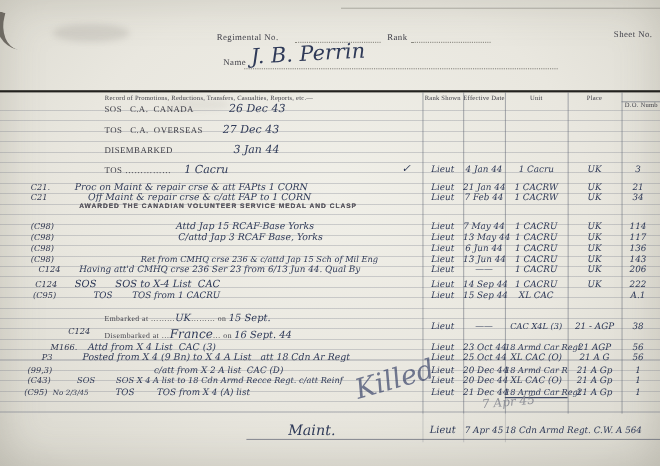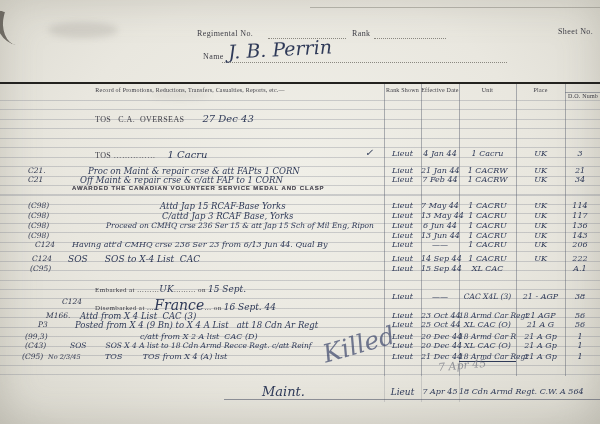--- a/index.html
+++ b/index.html
@@ -77,35 +77,41 @@
   <div class="vline2" style="left:459px"></div>
   <div class="dono-topline"></div>
 
   <span class="colhead" style="left:40px;width:300px">Record of Promotions, Reductions, Transfers, Casualties, Reports, etc.—</span>
   <span class="colhead" style="left:384px;width:37px">Rank Shown</span>
   <span class="colhead" style="left:421px;width:38px">Effective Date</span>
   <span class="colhead" style="left:459px;width:57px">Unit</span>
   <span class="colhead" style="left:516px;width:49px">Place</span>
   <span class="colhead" style="left:566px;width:34px;top:93px">D.O. Numb</span>
 
+  <div class="row" style="top:94px">
+    <span class="desc" style="left:95px"><span class="typed" style="font-size:8px">SOS   C.A.  CANADA</span><span class="hw" style="margin-left:32px;font-size:10px">26 Dec 43</span></span>
+  </div>
   <div class="row" style="top:113px">
     <span class="desc" style="left:95px"><span class="typed" style="font-size:8px">TOS   C.A.  OVERSEAS</span><span class="hw" style="margin-left:18px;font-size:10px">27 Dec 43</span></span>
+  </div>
+  <div class="row" style="top:131px">
+    <span class="desc" style="left:95px"><span class="typed" style="font-size:8px">DISEMBARKED</span><span class="hw" style="margin-left:55px;font-size:10px">3 Jan 44</span></span>
   </div>
   <div class="row" style="top:149px">
     <span class="desc" style="left:95px"><span class="typed" style="font-size:8px">TOS ……………</span><span class="hw" style="margin-left:12px;font-size:10px">1 Cacru</span></span>
     <span class="check hw">✓</span>
     <span class="cell rank hw">Lieut</span>
     <span class="cell date hw">4 Jan 44</span>
     <span class="cell unit hw">1 Cacru</span>
     <span class="cell place hw">UK</span>
     <span class="cell dono hw">3</span>
   </div>
   <div class="row" style="top:166px">
     <span class="code">C21.</span>
-    <span class="desc hw" style="left:88px;font-size:8.5px">Proc on Maint &amp; repair crse &amp; att FAPts 1 CORN</span>
+    <span class="desc hw" style="left:68px;font-size:8.5px">Proc on Maint &amp; repair crse &amp; att FAPts 1 CORN</span>
     <span class="cell rank hw">Lieut</span>
     <span class="cell date hw">21 Jan 44</span>
     <span class="cell unit hw">1 CACRW</span>
     <span class="cell place hw">UK</span>
     <span class="cell dono hw">21</span>
   </div>
   <div class="row" style="top:175px">
     <span class="code">C21</span>
     <span class="desc hw" style="left:80px;font-size:8.5px">Off Maint &amp; repair crse &amp; c/att FAP to 1 CORN</span>
     <span class="cell rank hw">Lieut</span>
@@ -130,29 +136,29 @@
     <span class="code">(C98)</span>
     <span class="desc hw" style="left:162px;font-size:8.5px">C/attd Jap 3 RCAF Base, Yorks</span>
     <span class="cell rank hw">Lieut</span>
     <span class="cell date hw">13 May 44</span>
     <span class="cell unit hw">1 CACRU</span>
     <span class="cell place hw">UK</span>
     <span class="cell dono hw">117</span>
   </div>
   <div class="row" style="top:221px">
     <span class="code">(C98)</span>
-    <span class="desc hw" style="left:106px;font-size:7.5px">Proceed on CMHQ crse 236 Ser 15 &amp; att Jap 15 Sch of Mil Eng, Ripon</span>
     <span class="cell rank hw">Lieut</span>
     <span class="cell date hw">6 Jun 44</span>
     <span class="cell unit hw">1 CACRU</span>
     <span class="cell place hw">UK</span>
     <span class="cell dono hw">136</span>
   </div>
   <div class="row" style="top:231px">
     <span class="code">(C98)</span>
+    <span class="desc hw" style="left:128px;font-size:7.5px">Ret from CMHQ crse 236 &amp; c/attd Jap 15 Sch of Mil Eng</span>
     <span class="cell rank hw">Lieut</span>
     <span class="cell date hw">13 Jun 44</span>
     <span class="cell unit hw">1 CACRU</span>
     <span class="cell place hw">UK</span>
     <span class="cell dono hw">143</span>
   </div>
   <div class="row" style="top:240px">
     <span class="code" style="left:35px">C124</span>
     <span class="desc hw" style="left:72px;font-size:8px">Having att'd CMHQ crse 236 Ser 23 from 6/13 Jun 44. Qual By</span>
     <span class="cell rank hw">Lieut</span>
@@ -165,31 +171,32 @@
     <span class="code" style="left:32px">C124</span>
     <span class="desc hw" style="left:68px;font-size:9px">SOS      SOS to X-4 List  CAC</span>
     <span class="cell rank hw">Lieut</span>
     <span class="cell date hw">14 Sep 44</span>
     <span class="cell unit hw">1 CACRU</span>
     <span class="cell place hw">UK</span>
     <span class="cell dono hw">222</span>
   </div>
   <div class="row" style="top:264px">
     <span class="code" style="left:30px">(C95)</span>
+    <span class="desc hw" style="left:85px;font-size:8px">TOS       TOS from 1 CACRU</span>
     <span class="cell rank hw">Lieut</span>
     <span class="cell date hw">15 Sep 44</span>
     <span class="cell unit hw">XL CAC</span>
     <span class="cell place hw"></span>
     <span class="cell dono hw">A.1</span>
   </div>
 
   <div class="row" style="top:284px;height:24px">
     <span class="code" style="left:62px;top:13px">C124</span>
     <span class="desc" style="left:95px;top:0"><span class="typed" style="font-size:7px">Embarked at ………</span><span class="hw" style="font-size:9px">UK</span><span class="typed" style="font-size:7px">……… on </span><span class="hw" style="font-size:9px">15 Sept.</span></span>
-    <span class="desc" style="left:95px;top:13px"><span class="typed" style="font-size:7px">Disembarked at …</span><span class="hw" style="font-size:14px">France</span><span class="typed" style="font-size:7px">… on </span><span class="hw" style="font-size:9px">16 Sept. 44</span></span>
+    <span class="desc" style="left:95px;top:13px"><span class="typed" style="font-size:7px">Disembarked at …</span><span class="hw" style="font-size:11px">France</span><span class="typed" style="font-size:7px">… on </span><span class="hw" style="font-size:9px">16 Sept. 44</span></span>
     <span class="cell rank hw" style="top:8px">Lieut</span>
     <span class="cell date hw" style="top:8px">——</span>
     <span class="cell unit hw" style="top:8px;font-size:7.5px">CAC X4L (3)</span>
     <span class="cell place hw" style="top:8px">21 - AGP</span>
     <span class="cell dono hw" style="top:8px">38</span>
   </div>
 
   <div class="row" style="top:311px">
     <span class="code" style="left:46px">M166.</span>
     <span class="desc hw" style="left:80px;font-size:8.5px">Attd from X 4 List  CAC (3)</span>

